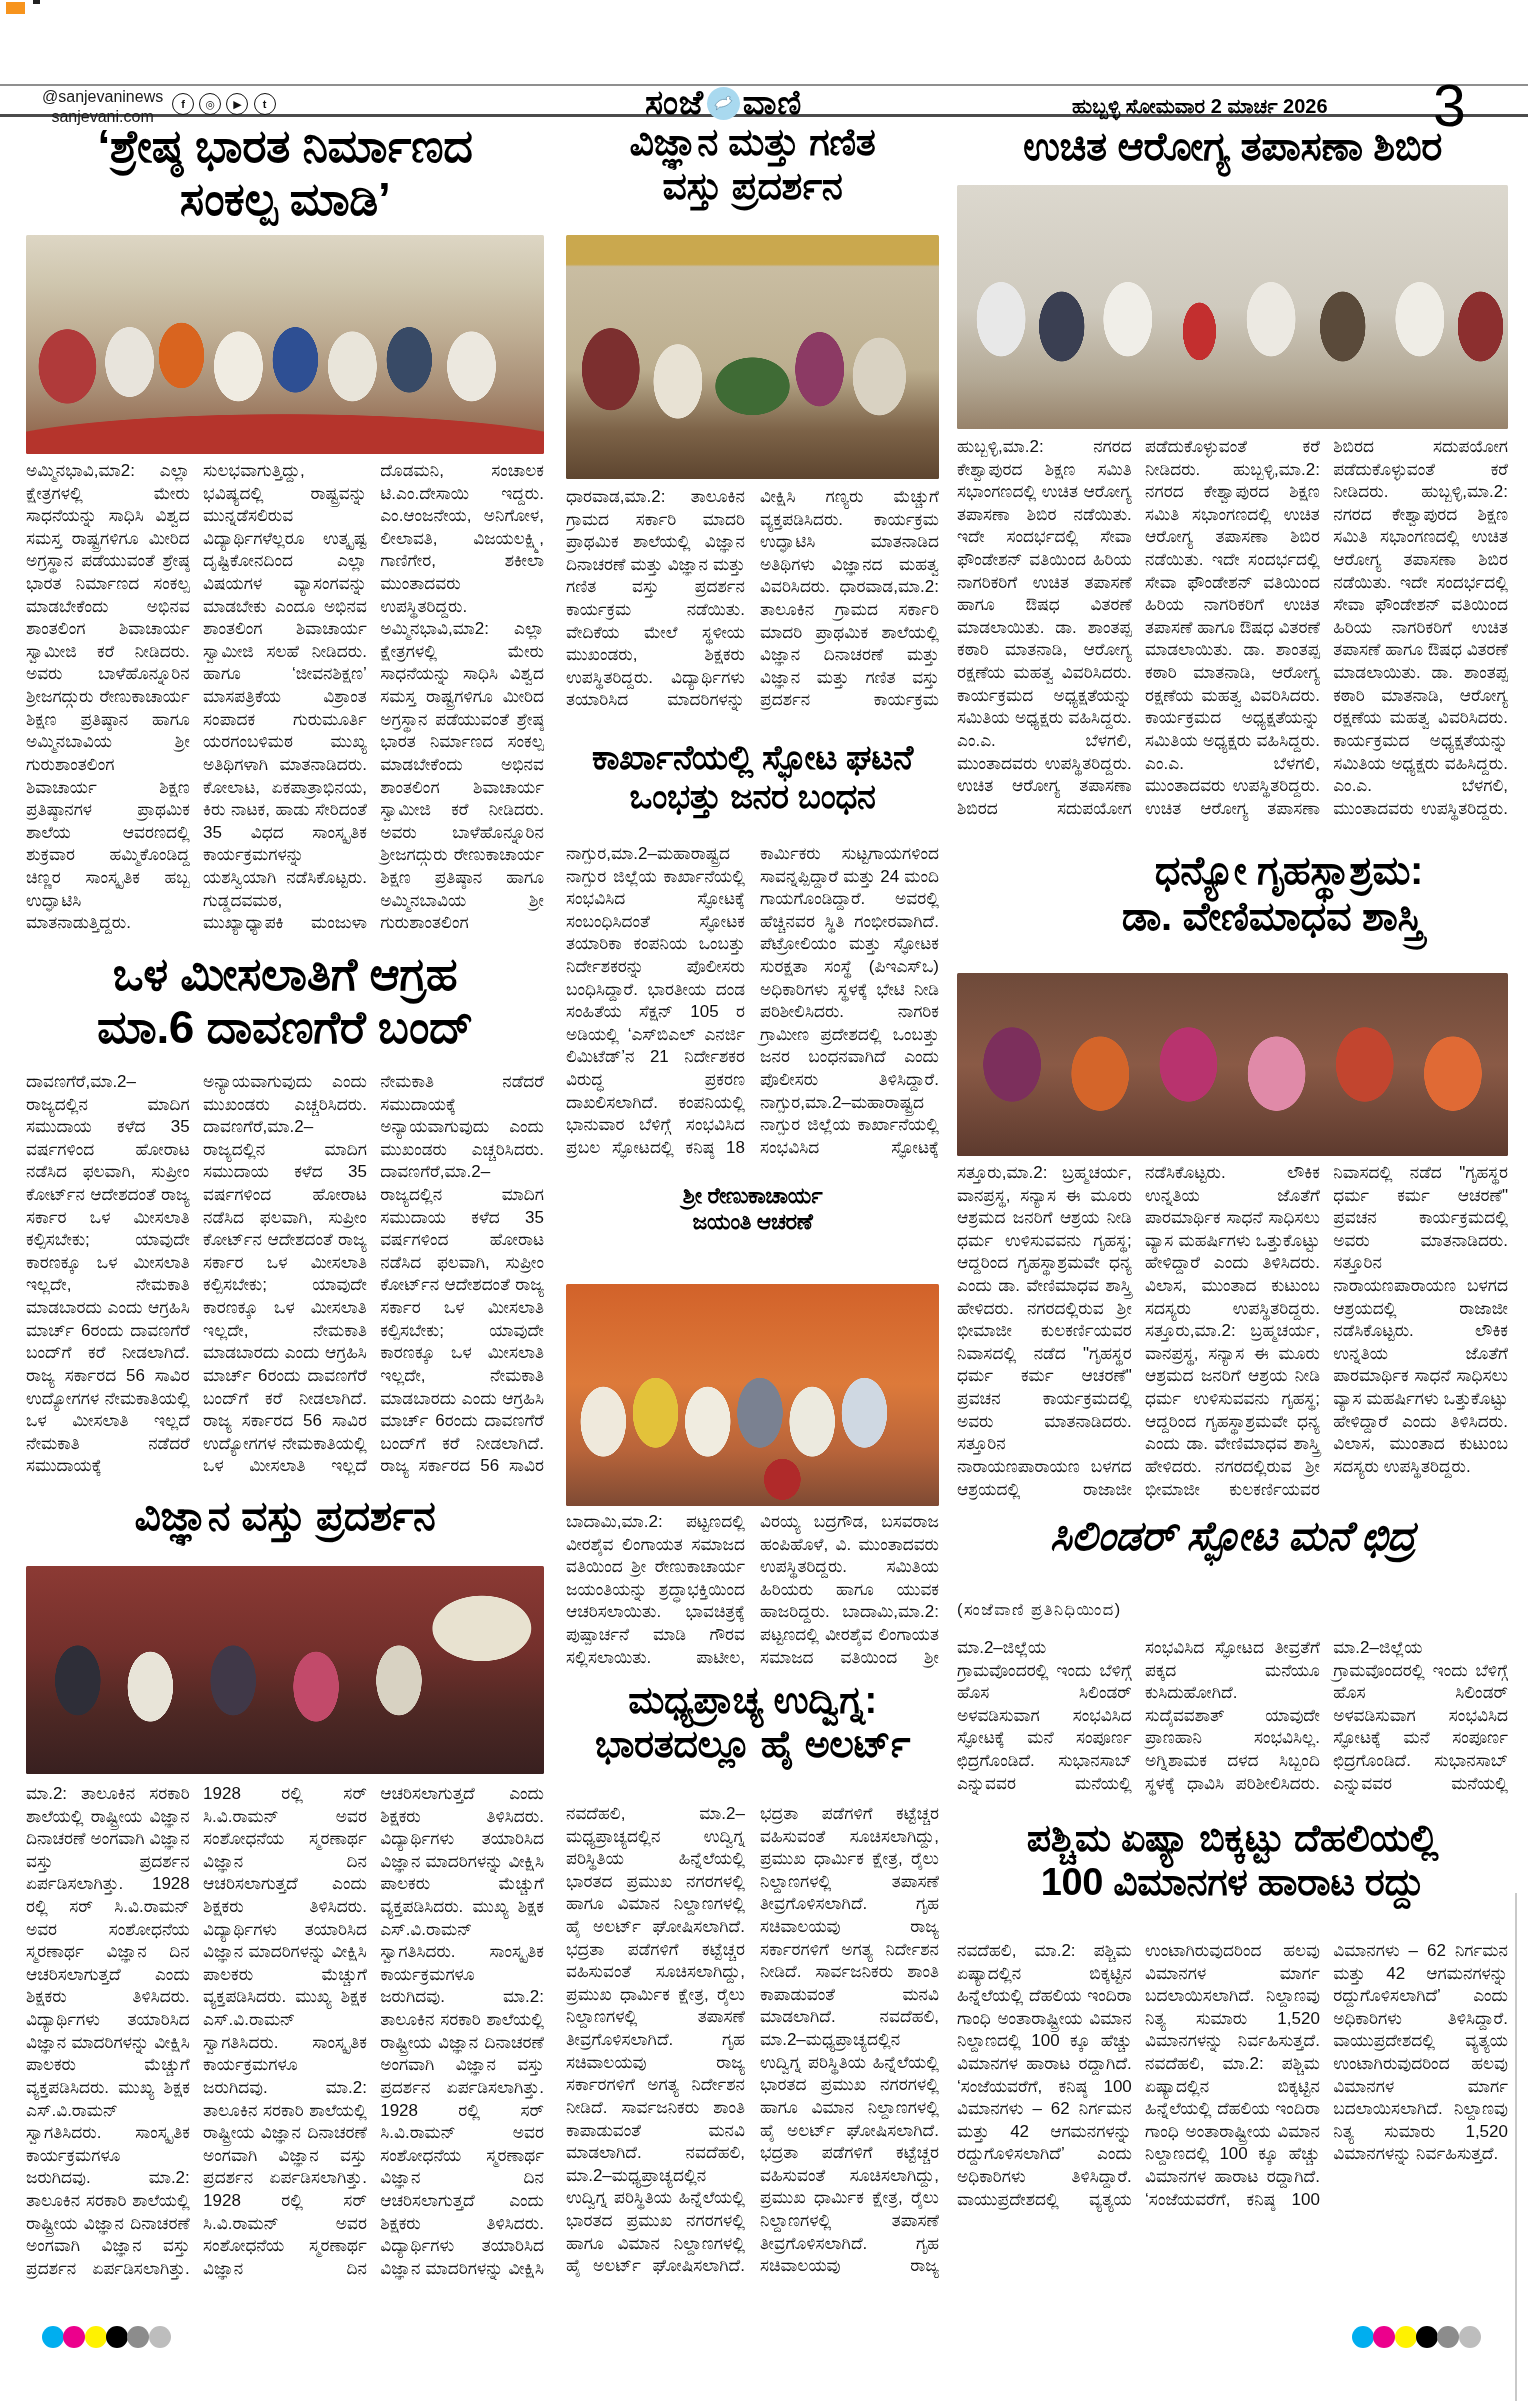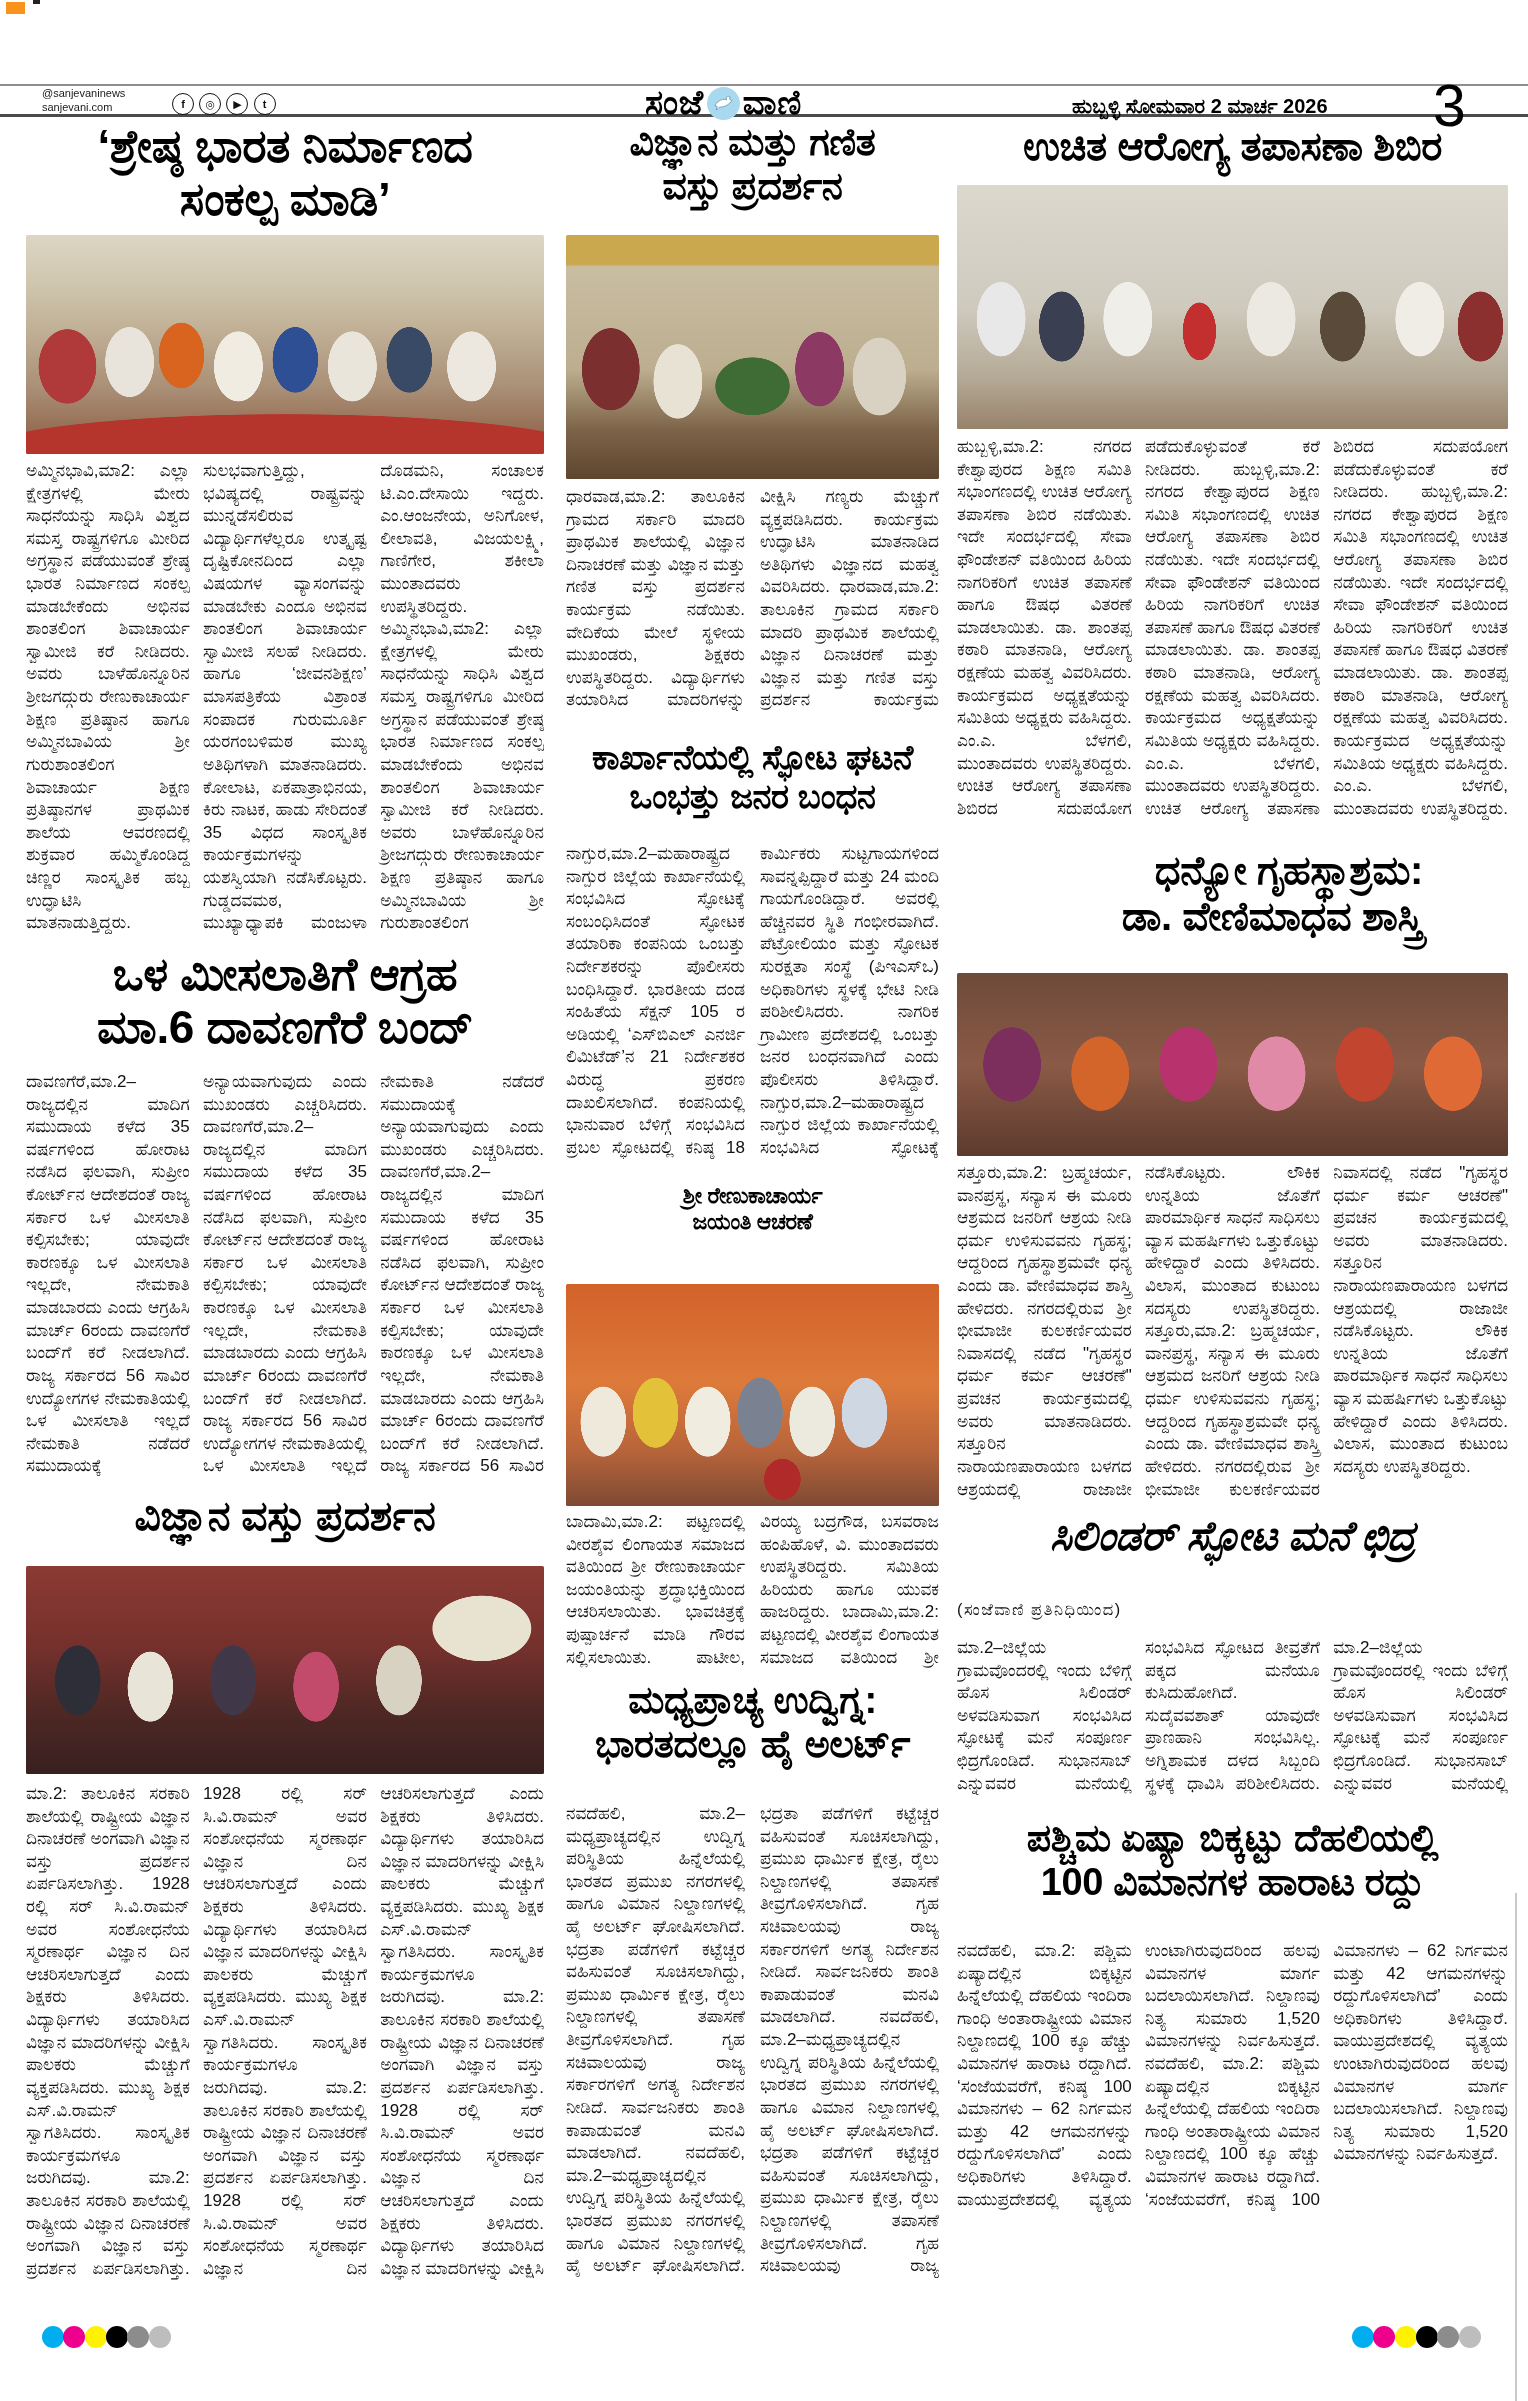--- a/index.html
+++ b/index.html
@@ -1,21 +1,21 @@
 <!DOCTYPE html>
 <html style="font-size:12px"><head>
 <meta charset="utf-8">
 <style>
   html,body{margin:0;padding:0;background:#e9e9e9;}
   .page{position:relative;width:1528px;height:2401px;background:#fff;overflow:hidden;
         font-family:"Liberation Sans","DejaVu Sans",sans-serif;color:#111;}
   .abs{position:absolute;}
   
   .rule{position:absolute;left:0;width:1528px;}
-  .handle{font-size:11px;line-height:1.25;color:#1a1a1a;}
+  .handle{font-size:16px;line-height:1.25;color:#1a1a1a;text-align:center;}
   .social{display:flex;gap:5.2px;}
   .sicon{width:20px;height:20px;border:1.5px solid #111;border-radius:50%;display:flex;
          align-items:center;justify-content:center;font-size:11px;font-weight:bold;color:#111;}
   .logo{display:flex;align-items:center;gap:3px;font-weight:800;font-size:34px;letter-spacing:0.7px;color:#000;justify-content:center;}
   .logo-bird{width:33px;height:33px;border-radius:50%;background:#aederase;
              background:#a9d9ef;display:flex;align-items:center;justify-content:center;}
   .dateline{font-size:20px;font-weight:700;color:#000000;text-align:left;}
   .pageno{font-size:59px;font-weight:400;color:#000;line-height:1;}
   
   .hl{position:absolute;font-weight:800;color:#000;text-align:center;line-height:1.16;

